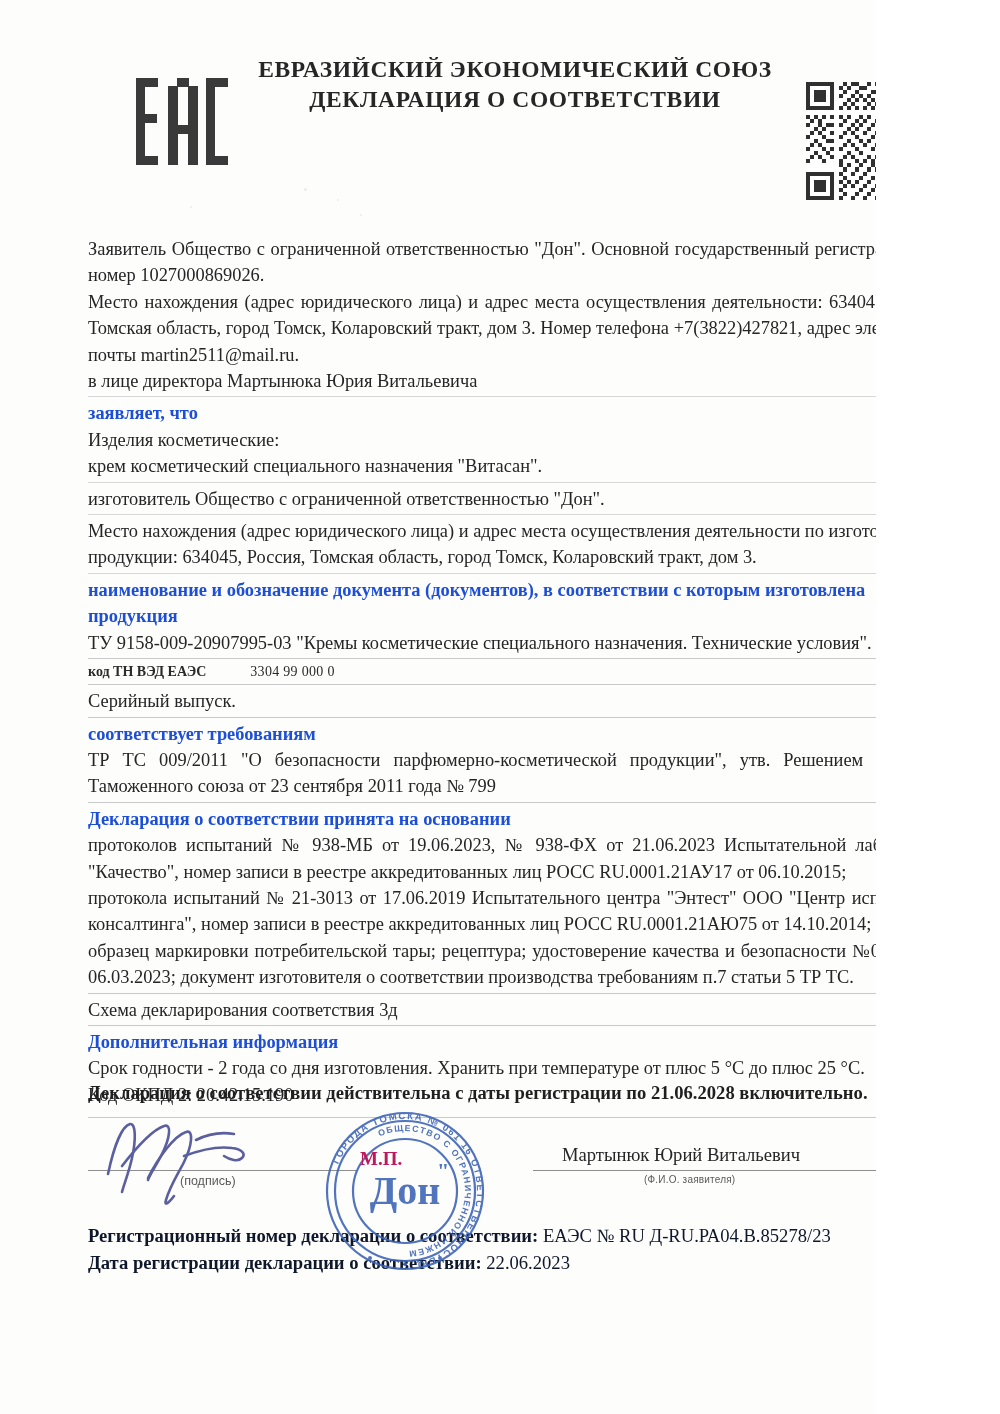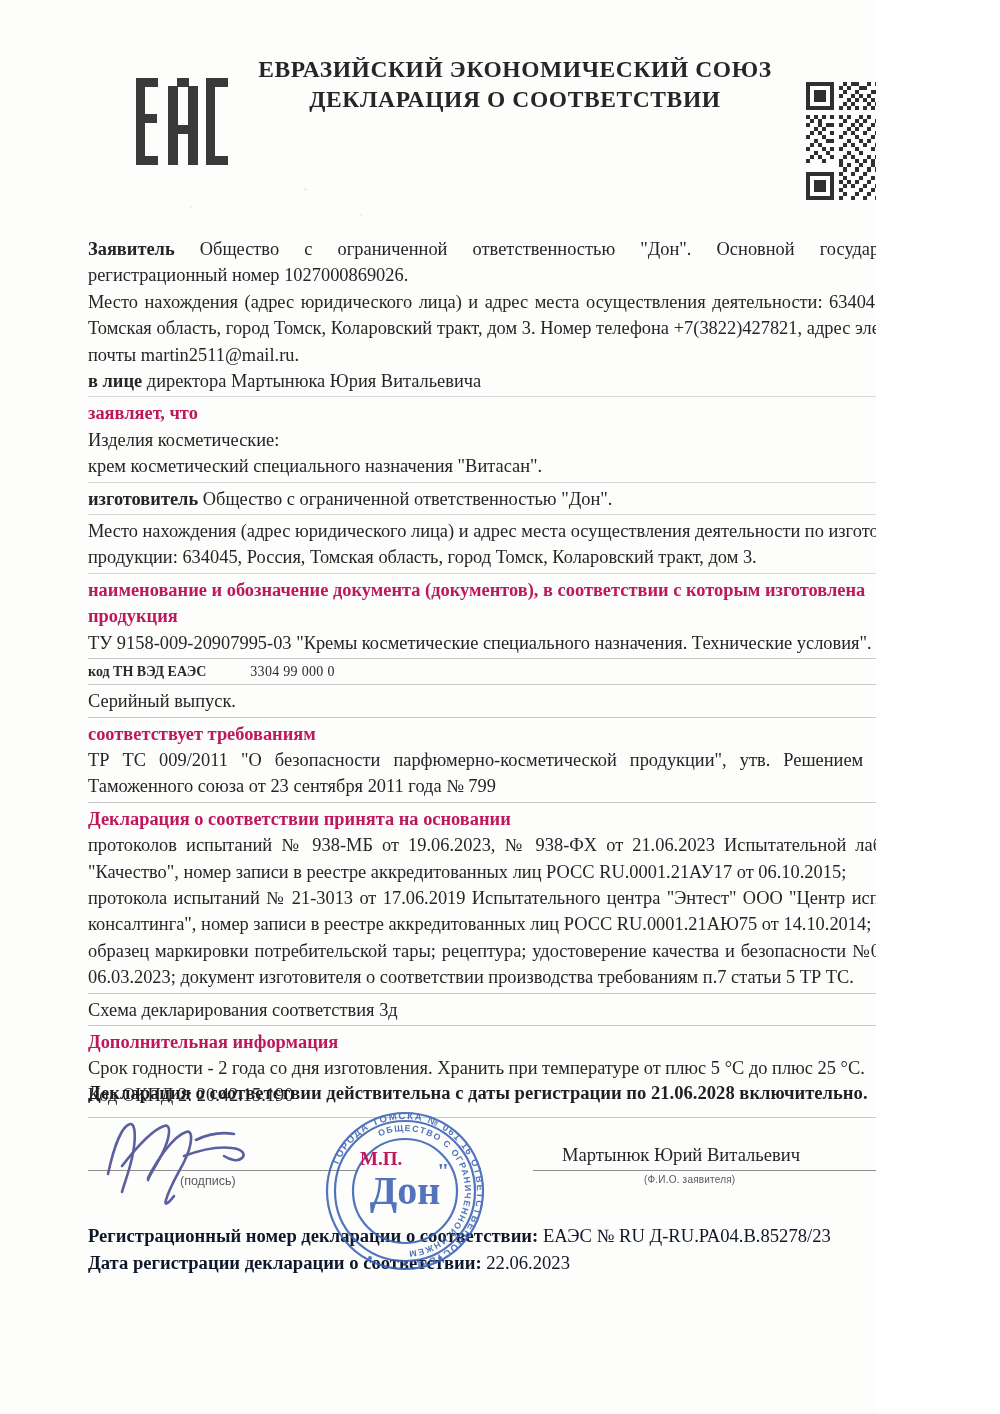--- a/index.html
+++ b/index.html
@@ -70,27 +70,27 @@
   .para {
     font-size: 18.4px;
     line-height: 1.435;
     margin: 0;
     color: #252525;
     text-align: justify;
     text-justify: inter-word;
   }
   .para.nojust { text-align: left; }
   .bold {
-    font-weight: bold;
+    font-weight: normal;
   }
   .blk {
     font-weight: bold;
     font-size: 18.4px;
     line-height: 1.435;
-    color: #be185d;
+    color: #1d4ed8;
     margin: 0;
   }
   .rule {
     border: 0;
     border-top: 1px solid #c9c9c9;
     margin: 2px 0 3px 0;
     width: 100%;
   }
   .rule.soft { border-top: 1px solid #d8d8d8; }
   .gap-m { height: 7px; }

